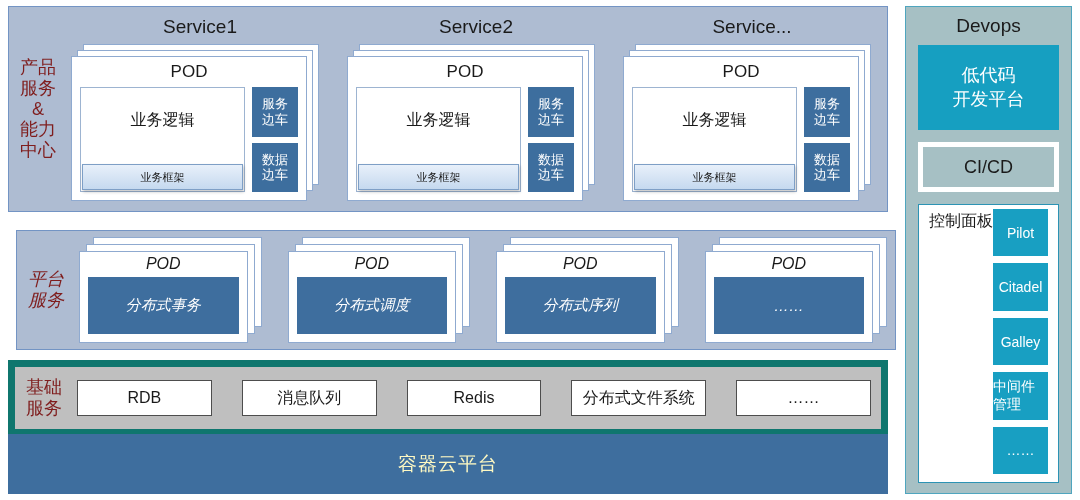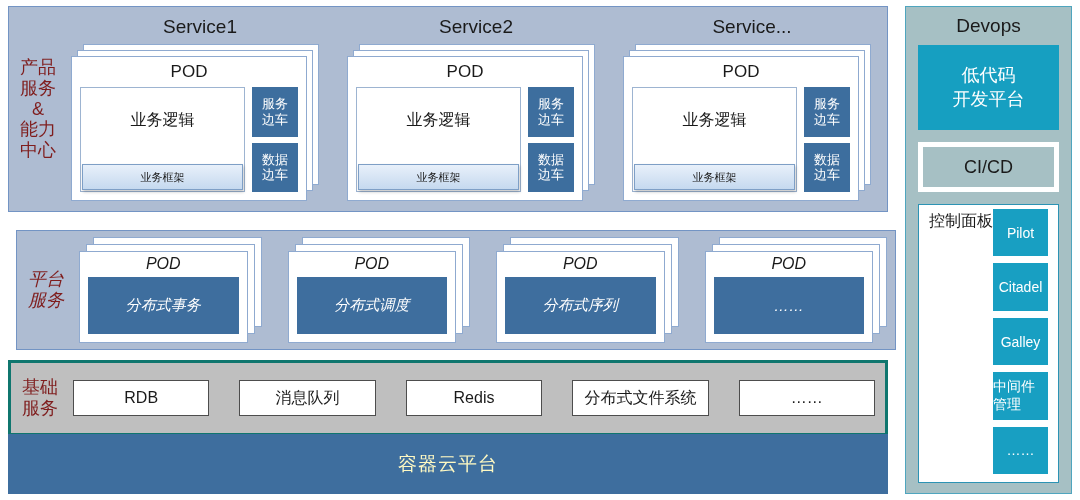--- a/index.html
+++ b/index.html
@@ -27,21 +27,21 @@
     background:#AEBCD2;border:1px solid #7394C4;
   }
   
   #row-platform{
     left:8px;top:224px;width:880px;height:120px;
     background:#AEBCD2;border:1px solid #7394C4;font-style:italic;
   }
   
   #row-infra{
     left:0;top:354px;width:880px;height:76px;
-    background:#BFBFBF;border:3px solid #0f766e;text-decoration:underline;
+    background:#BFBFBF;border:7px solid #0f766e;text-decoration:underline;
   }
   
   #row-container{
     left:0;top:428px;width:880px;height:60px;
     background:#3E6E9E;
     display:flex;align-items:center;justify-content:center;
   }
   #row-container .bar-label{font-size:19px;color:#fef9c3;letter-spacing:1px;}
 
   

